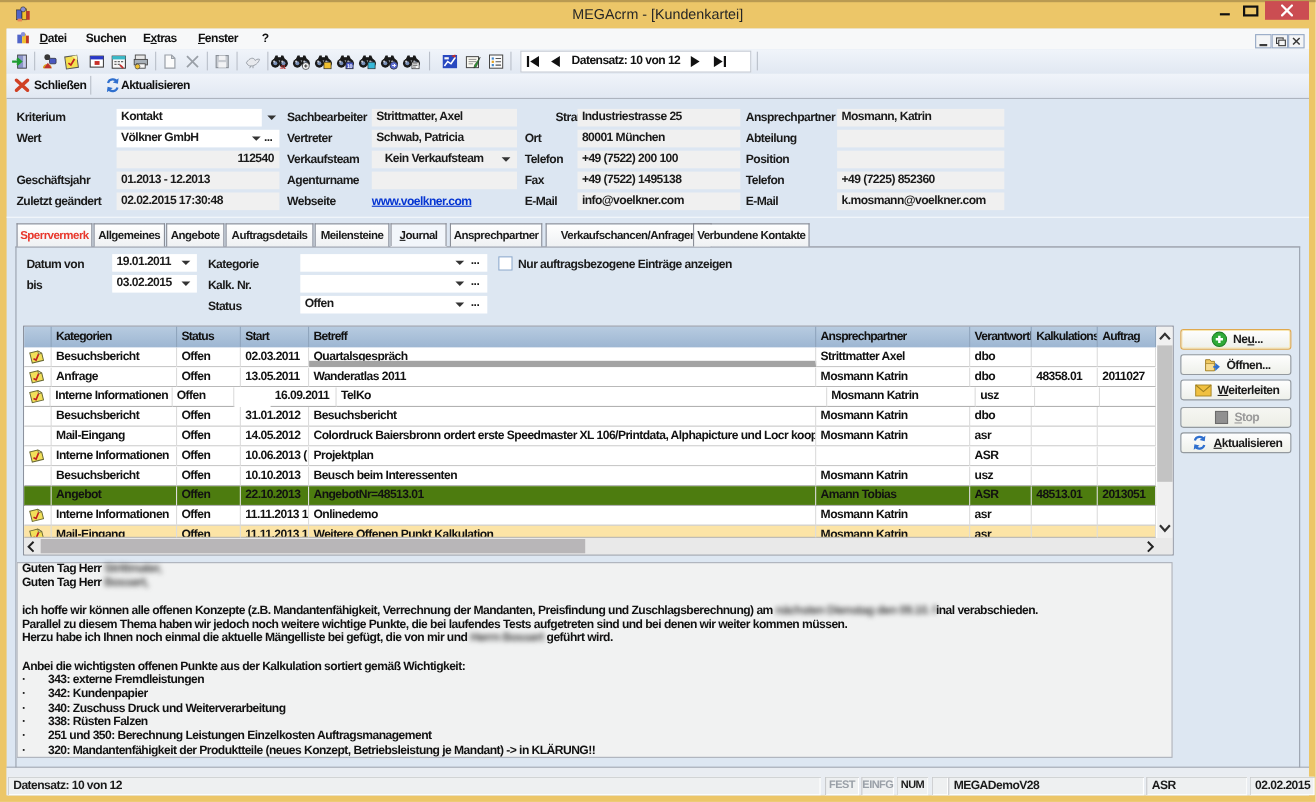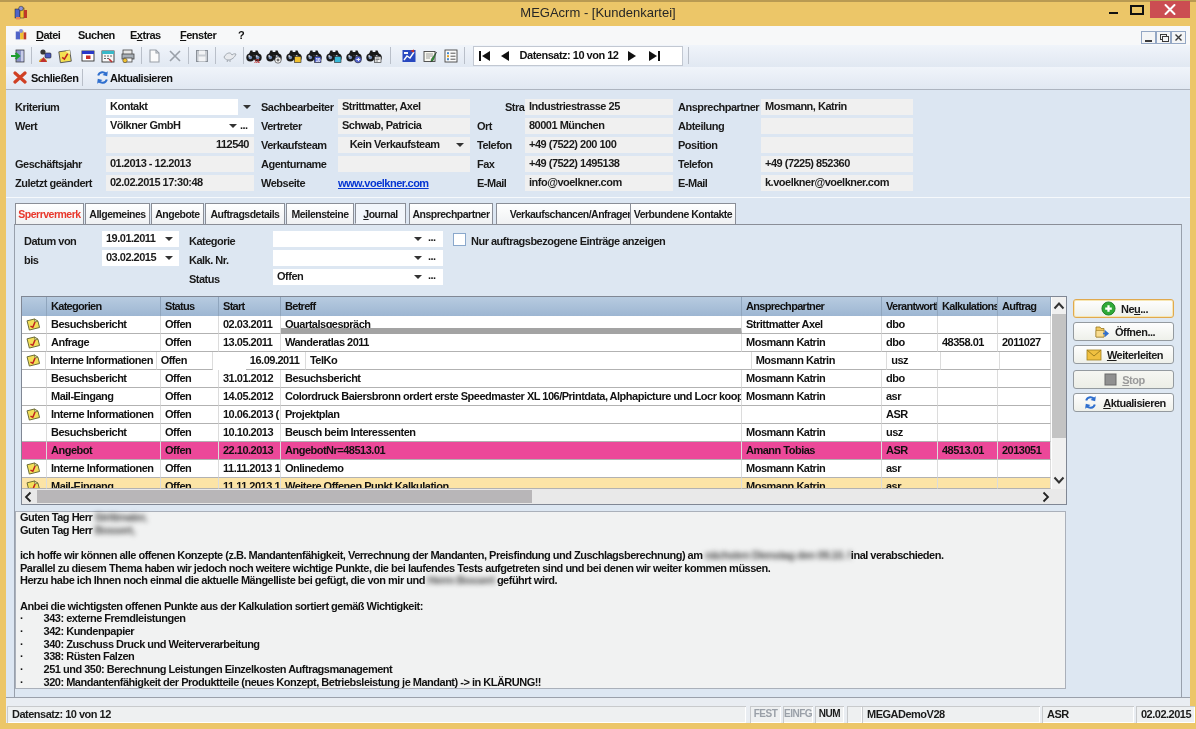--- a/index.html
+++ b/index.html
@@ -286,21 +286,21 @@
 <div class="fld gray" style="left:519px;top:149px;width:148px;">info@voelkner.com</div>
 <div class="lbl" style="left:672px;top:75px;">Ansprechpartner</div>
 <div class="fld gray" style="left:755px;top:73px;width:152px;">Mosmann, Katrin</div>
 <div class="lbl" style="left:672px;top:94px;">Abteilung</div>
 <div class="fld gray" style="left:755px;top:92px;width:152px;"></div>
 <div class="lbl" style="left:672px;top:113px;">Position</div>
 <div class="fld gray" style="left:755px;top:111px;width:152px;"></div>
 <div class="lbl" style="left:672px;top:132px;">Telefon</div>
 <div class="fld gray" style="left:755px;top:130px;width:152px;">+49 (7225) 852360</div>
 <div class="lbl" style="left:672px;top:151px;">E-Mail</div>
-<div class="fld gray" style="left:755px;top:149px;width:152px;">k.voelkner@voelkner.com</div>
+<div class="fld gray" style="left:755px;top:149px;width:152px;">k.mosmann@voelkner.com</div>
 <div class="abs" style="left:0;top:171px;width:1184px;height:1px;background:#f6f9fc;"></div>
 <div class="abs" style="left:8px;top:198px;width:1168px;height:475px;background:#dde7f2;border:1px solid #98a0ac;border-top:1px solid #8a8e97;"></div>
 <div class="tab" style="left:9px;top:177px;width:69px;color:#e8372c;">Sperrvermerk</div>
 <div class="tab" style="left:79px;top:177px;width:65px;color:#1a1a1a;">Allgemeines</div>
 <div class="tab" style="left:145px;top:177px;width:53px;color:#1a1a1a;">Angebote</div>
 <div class="tab" style="left:199px;top:177px;width:80px;color:#1a1a1a;">Auftragsdetails</div>
 <div class="tab" style="left:280px;top:177px;width:68px;color:#1a1a1a;">Meilensteine</div>
 <div class="tab" style="left:349px;top:177px;width:51px;color:#1a1a1a;background:#f2f6fb;border-bottom:1px solid #f2f6fb;"><u>J</u>ournal</div>
 <div class="tab" style="left:403px;top:177px;width:84px;color:#1a1a1a;">Ansprechpartner</div>
 <div class="tab" style="left:490px;top:177px;width:151px;color:#1a1a1a;">Verkaufschancen/Anfragen</div>
@@ -431,21 +431,21 @@
 <div style="width:25px;border-right:1px solid #dcdcdc;border-bottom:1px solid #b2b2b2;line-height:17px;padding-left:3px;font-weight:bold;color:#111;white-space:nowrap;overflow:hidden;"></div>
 <div style="width:114px;border-right:1px solid #dcdcdc;border-bottom:1px solid #b2b2b2;line-height:17px;padding-left:4px;font-weight:bold;color:#111;white-space:nowrap;overflow:hidden;">Besuchsbericht</div>
 <div style="width:58px;border-right:1px solid #dcdcdc;border-bottom:1px solid #b2b2b2;line-height:17px;padding-left:4px;font-weight:bold;color:#111;white-space:nowrap;overflow:hidden;">Offen</div>
 <div style="width:62px;border-right:1px solid #dcdcdc;border-bottom:1px solid #b2b2b2;line-height:17px;padding-left:4px;font-weight:bold;color:#111;white-space:nowrap;overflow:hidden;">10.10.2013</div>
 <div style="width:461px;border-right:1px solid #dcdcdc;border-bottom:1px solid #b2b2b2;line-height:17px;padding-left:4px;font-weight:bold;color:#111;white-space:nowrap;overflow:hidden;">Beusch beim Interessenten</div>
 <div style="width:140px;border-right:1px solid #dcdcdc;border-bottom:1px solid #b2b2b2;line-height:17px;padding-left:4px;font-weight:bold;color:#111;white-space:nowrap;overflow:hidden;">Mosmann Katrin</div>
 <div style="width:56px;border-right:1px solid #dcdcdc;border-bottom:1px solid #b2b2b2;line-height:17px;padding-left:4px;font-weight:bold;color:#111;white-space:nowrap;overflow:hidden;">usz</div>
 <div style="width:60px;border-right:1px solid #dcdcdc;border-bottom:1px solid #b2b2b2;line-height:17px;padding-left:4px;font-weight:bold;color:#111;white-space:nowrap;overflow:hidden;"></div>
 <div style="width:53px;border-right:1px solid #dcdcdc;border-bottom:1px solid #b2b2b2;line-height:17px;padding-left:4px;font-weight:bold;color:#111;white-space:nowrap;overflow:hidden;"></div>
 </div>
-<div class="abs" style="left:16px;top:416px;width:1029px;height:18px;background:#ec4899;display:flex;overflow:hidden;">
+<div class="abs" style="left:16px;top:416px;width:1029px;height:18px;background:#4d7c0f;display:flex;overflow:hidden;">
 <div style="width:25px;border-right:1px solid #dcdcdc;border-bottom:1px solid #b2b2b2;line-height:17px;padding-left:3px;font-weight:bold;color:#111;white-space:nowrap;overflow:hidden;"></div>
 <div style="width:114px;border-right:1px solid #dcdcdc;border-bottom:1px solid #b2b2b2;line-height:17px;padding-left:4px;font-weight:bold;color:#111;white-space:nowrap;overflow:hidden;">Angebot</div>
 <div style="width:58px;border-right:1px solid #dcdcdc;border-bottom:1px solid #b2b2b2;line-height:17px;padding-left:4px;font-weight:bold;color:#111;white-space:nowrap;overflow:hidden;">Offen</div>
 <div style="width:62px;border-right:1px solid #dcdcdc;border-bottom:1px solid #b2b2b2;line-height:17px;padding-left:4px;font-weight:bold;color:#111;white-space:nowrap;overflow:hidden;">22.10.2013</div>
 <div style="width:461px;border-right:1px solid #dcdcdc;border-bottom:1px solid #b2b2b2;line-height:17px;padding-left:4px;font-weight:bold;color:#111;white-space:nowrap;overflow:hidden;">AngebotNr=48513.01</div>
 <div style="width:140px;border-right:1px solid #dcdcdc;border-bottom:1px solid #b2b2b2;line-height:17px;padding-left:4px;font-weight:bold;color:#111;white-space:nowrap;overflow:hidden;">Amann Tobias</div>
 <div style="width:56px;border-right:1px solid #dcdcdc;border-bottom:1px solid #b2b2b2;line-height:17px;padding-left:4px;font-weight:bold;color:#111;white-space:nowrap;overflow:hidden;">ASR</div>
 <div style="width:60px;border-right:1px solid #dcdcdc;border-bottom:1px solid #b2b2b2;line-height:17px;padding-left:4px;font-weight:bold;color:#111;white-space:nowrap;overflow:hidden;">48513.01</div>
 <div style="width:53px;border-right:1px solid #dcdcdc;border-bottom:1px solid #b2b2b2;line-height:17px;padding-left:4px;font-weight:bold;color:#111;white-space:nowrap;overflow:hidden;">2013051</div>
 </div>

